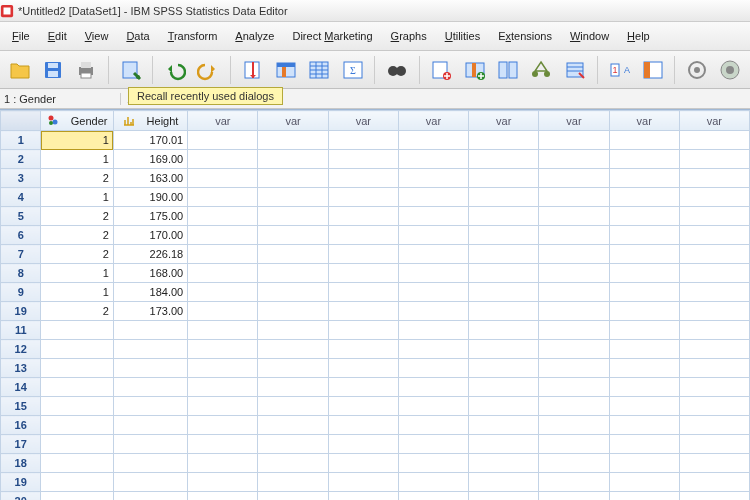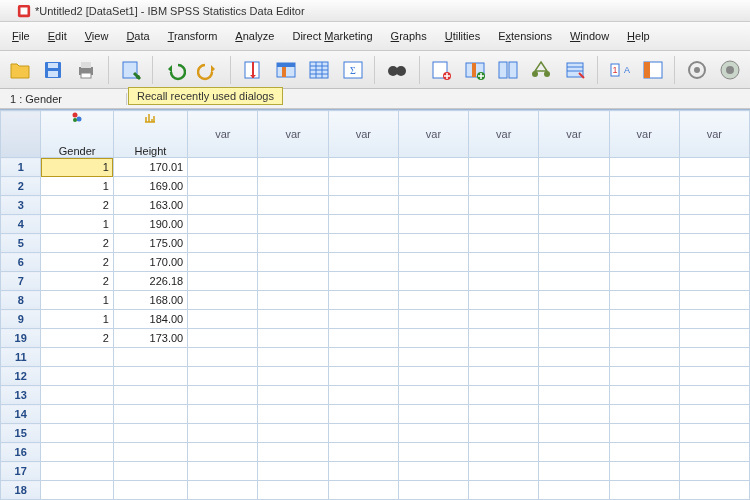--- a/index.html
+++ b/index.html
@@ -12,21 +12,21 @@
     overflow: hidden;
     display: flex;
     flex-direction: column;
   }
   .titlebar {
     height: 22px;
     background: linear-gradient(to bottom, #fdfdfd, #e8e8e8);
     border-bottom: 1px solid #ccc;
     display: flex;
     align-items: center;
-    padding: 0 17px;
+    padding: 0 0;
     gap: 4px;
   }
   .titlebar .app-icon {
     width: 14px; height: 14px;
     display: inline-flex; align-items:center; justify-content:center;
   }
   .titlebar .app-title { color: #333; }
   .menubar {
     height: 29px;
     background: linear-gradient(to bottom, #fafafa, #eaeaea);
@@ -71,21 +71,21 @@
     color: #333;
     z-index: 10;
     white-space: nowrap;
   }
   .infobar {
     height: 20px;
     background: #f3f3f3;
     border-bottom: 1px solid #c8c8c8;
     display: flex;
     align-items: center;
-    padding: 0 10px;
+    padding: 0 4px;
     gap: 6px;
     font-size: 11px;
     color: #2a2a2a;
   }
   .infobar .cell-label { width: 110px; }
   .infobar .cell-value {
     width: 110px;
     border-left: 1px solid #ccc;
     padding-left: 6px;
     text-align: left;
@@ -114,21 +114,21 @@
     color: #556;
     font-weight: normal;
     text-align: center;
     position: relative;
     height: 20px;
   }
   table.grid thead th.defined {
     color: #222;
   }
   table.grid thead th .colhdr {
-    display: inline-flex; align-items: center; gap: 20px; justify-content: center; flex-direction: column;
+    display: inline-flex; align-items: center; gap: 12px; justify-content: center;
   }
   table.grid th.corner {
     width: 38px;
     background: linear-gradient(to bottom, #e9eef6, #d5e0ee);
   }
   table.grid td.rownum {
     width: 38px;
     background: linear-gradient(to bottom, #eef3fa, #e3ecf6);
     text-align: center;
     color: #234a86;

